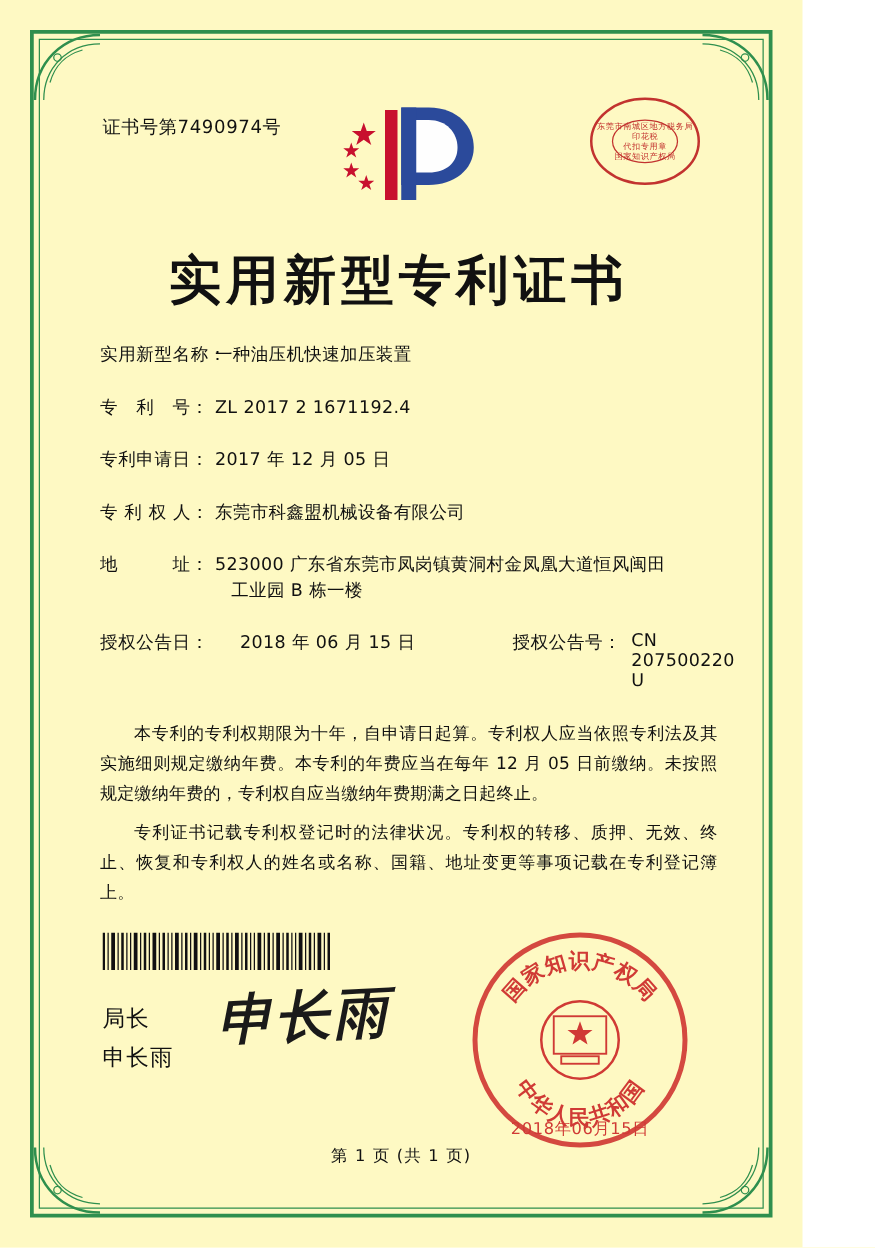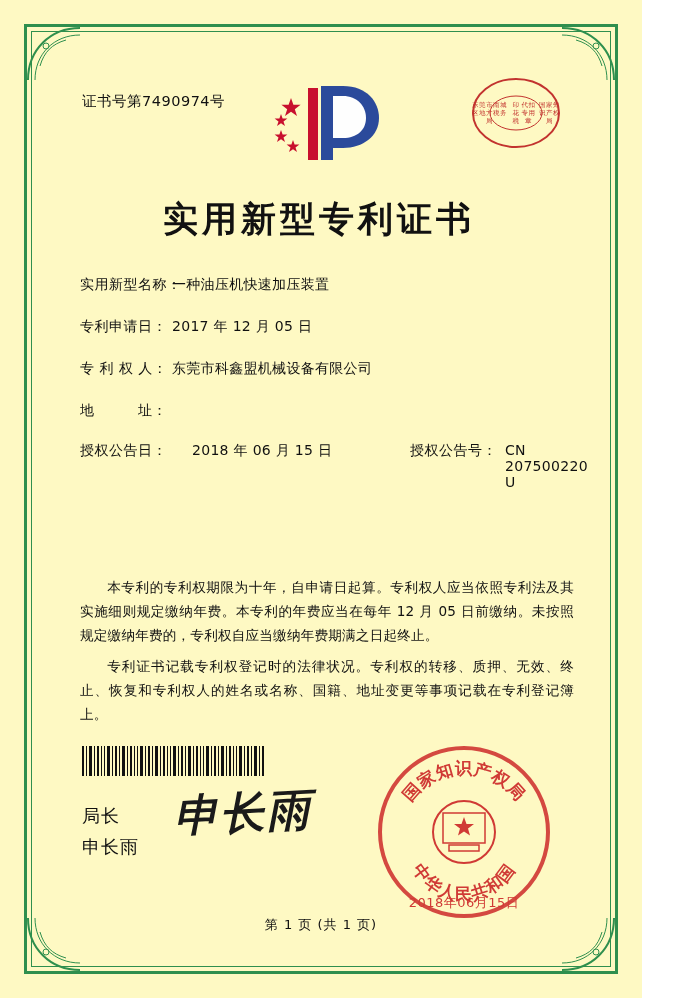--- a/index.html
+++ b/index.html
@@ -88,34 +88,35 @@
     width: 92px;
     height: 74px;
     color: #c2332f;
   }
   .red-seal-top .seal-text {
     position: absolute;
     left: 0; top: 0; right: 0; bottom: 0;
     display: flex;
     align-items: center;
     justify-content: center;
+    flex-direction: column;
     font-size: 7px;
     color: #c2332f;
     line-height: 1.25;
     text-align: center;
     letter-spacing: 0.5px;
   }
 
   .doc-title {
     position: absolute;
     left: 0;
     right: 4px;
     top: 140px;
     text-align: center;
-    font-size: 35px;
+    font-size: 42px;
     font-weight: bold;
     letter-spacing: 4px;
     color: #111;
     font-family: "DejaVu Sans", "Liberation Sans", sans-serif;
   }
 
   .fields {
     position: absolute;
     left: 24px;
     right: 10px;
@@ -341,33 +342,41 @@
     <div class="doc-title">实用新型专利证书</div>
 
     <div class="fields">
 
       <div class="field-row">
         <span class="field-label">实用新型名称：</span>
         <span class="field-value">一种油压机快速加压装置</span>
       </div>
 
 
+      <div class="field-row">
+        <span class="field-label">专　利　号：</span>
+        <span class="field-value">ZL 2017 2 1671192.4</span>
+      </div>
 
       <div class="field-row">
         <span class="field-label">专利申请日：</span>
         <span class="field-value">2017 年 12 月 05 日</span>
       </div>
 
       <div class="field-row">
         <span class="field-label">专 利 权 人：</span>
         <span class="field-value">东莞市科鑫盟机械设备有限公司</span>
       </div>
 
       <div class="field-row">
         <span class="field-label">地　　　址：</span>
+        <span class="field-value">
+          <span>523000  广东省东莞市凤岗镇黄洞村金凤凰大道恒风闽田</span>
+          <span class="second-line">工业园 B 栋一楼</span>
+        </span>
       </div>
 
       <div class="two-col-row">
         <div class="col-a">
           <span class="lbl">授权公告日：</span>
           <span class="val">2018 年 06 月 15 日</span>
         </div>
         <div class="col-b">
           <span class="lbl">授权公告号：</span>
           <span class="val">CN 207500220 U</span>

